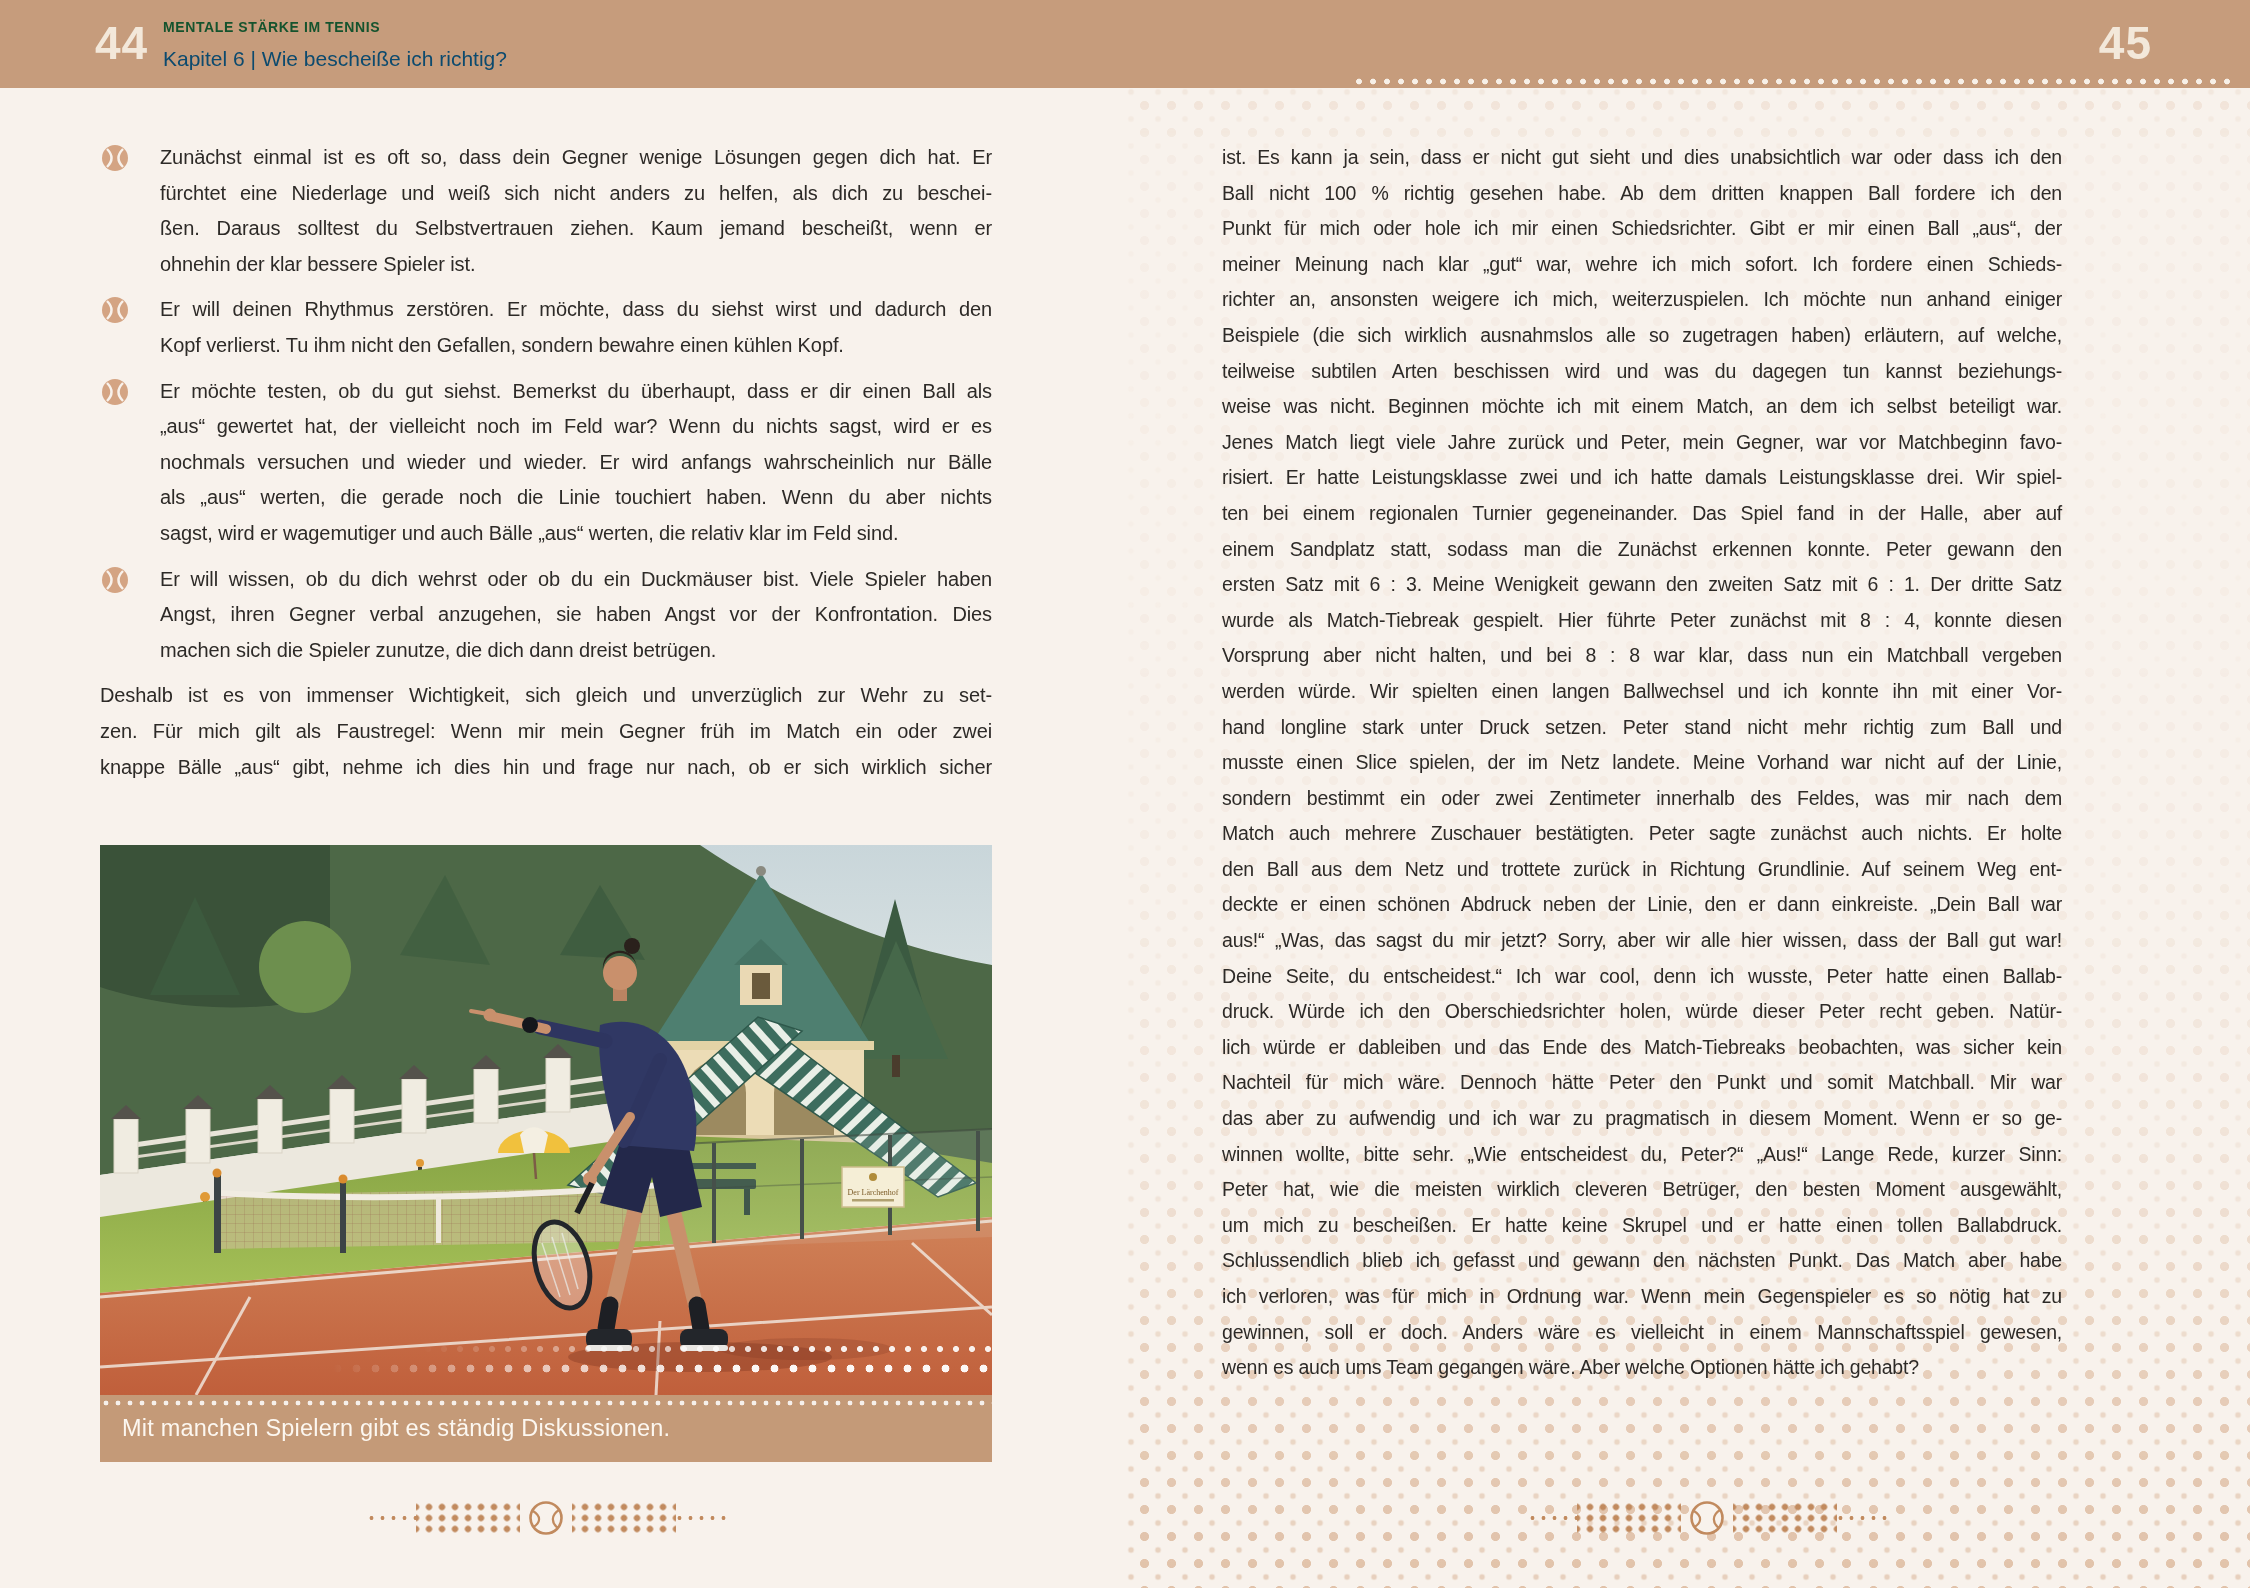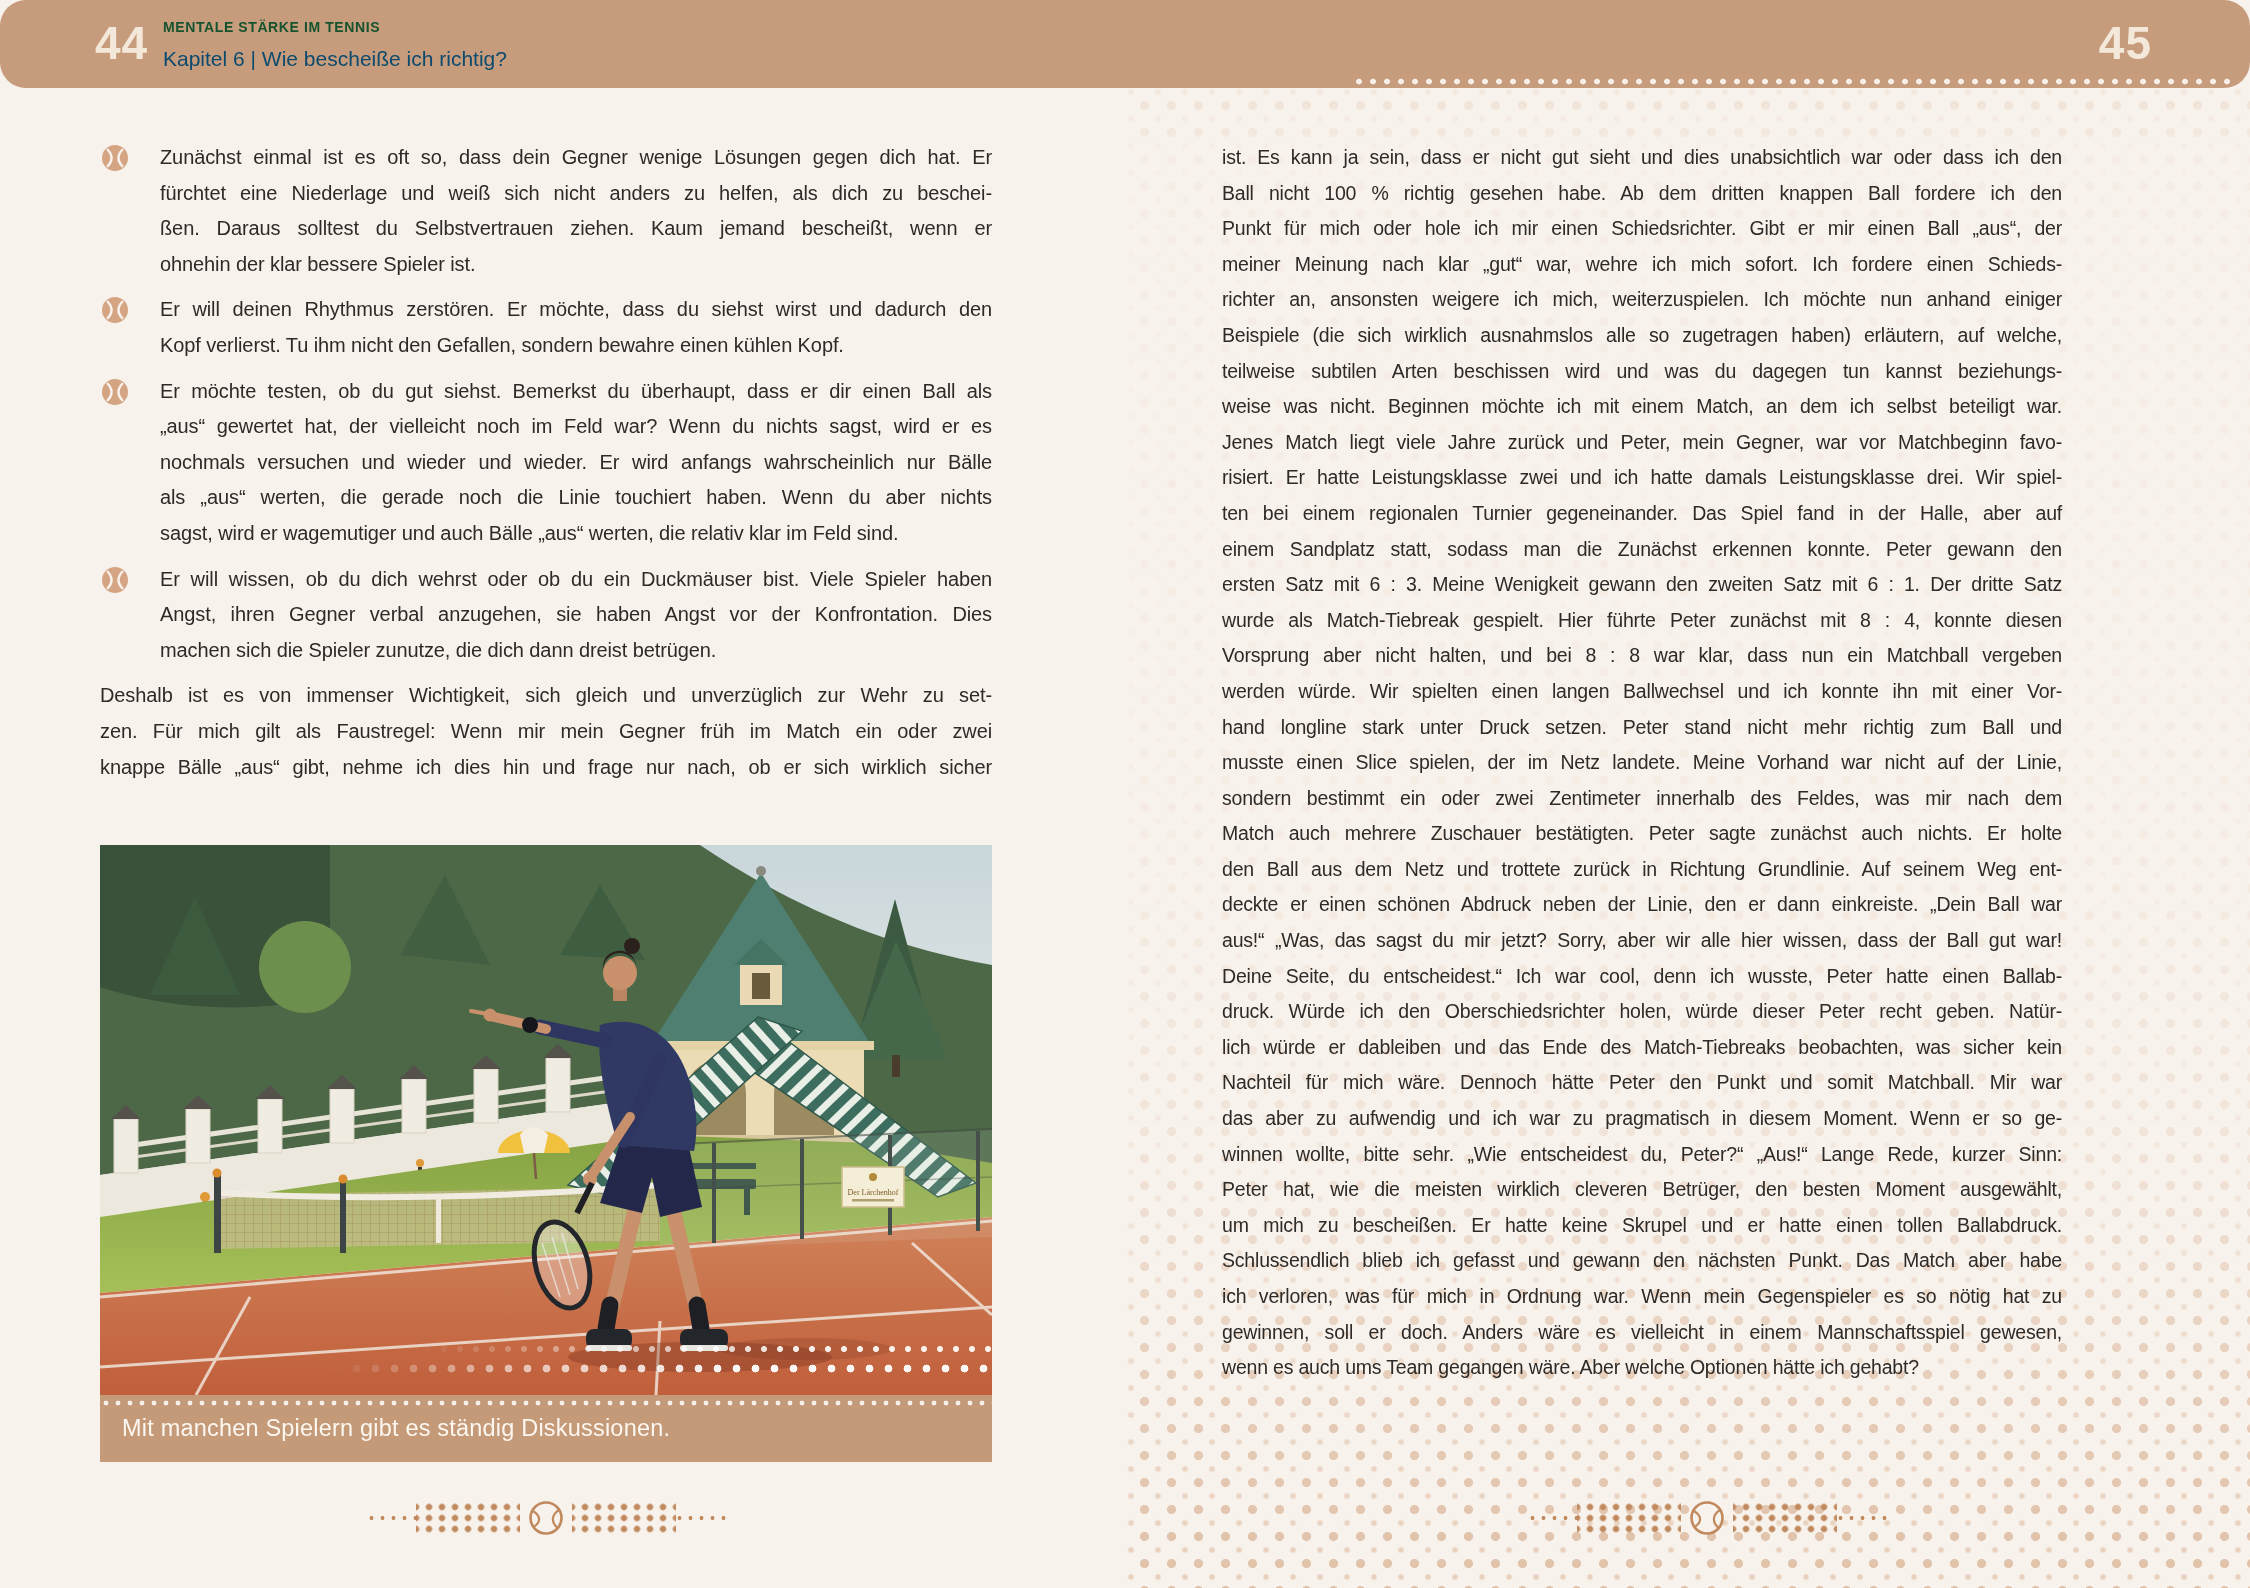--- a/index.html
+++ b/index.html
@@ -3,21 +3,21 @@
 <meta charset="utf-8">
 <style>
   html,body{margin:0;padding:0;}
   body{
     width:2250px;height:1588px;position:relative;overflow:hidden;
     background:#f8f2ec;
     font-family:"Liberation Sans","DejaVu Sans",sans-serif;
     color:#2d2a27;
   }
   
-  .header{position:absolute;left:0;top:0;width:2250px;height:88px;background:#c69c7c;border-radius:26px;}
+  .header{position:absolute;left:0;top:0;width:2250px;height:88px;background:#c69c7c;}
   .pagenum{position:absolute;top:16px;font-size:46px;font-weight:bold;color:#f3e8da;letter-spacing:1px;}
   .pagenum.left{left:95px;}
   .pagenum.right{right:98px;}
   .htitle{position:absolute;left:163px;top:19px;font-size:14px;font-weight:bold;color:#14532d;letter-spacing:.6px;}
   .hsub{position:absolute;left:163px;top:47px;font-size:21px;color:#0c4a6e;}
   .header-dots{
     position:absolute;left:1352px;top:76px;width:886px;height:11px;
     background-image:radial-gradient(circle,#f7f0e8 2.6px,transparent 3.2px);
     background-size:14px 11px;background-position:0 50%;
   }

